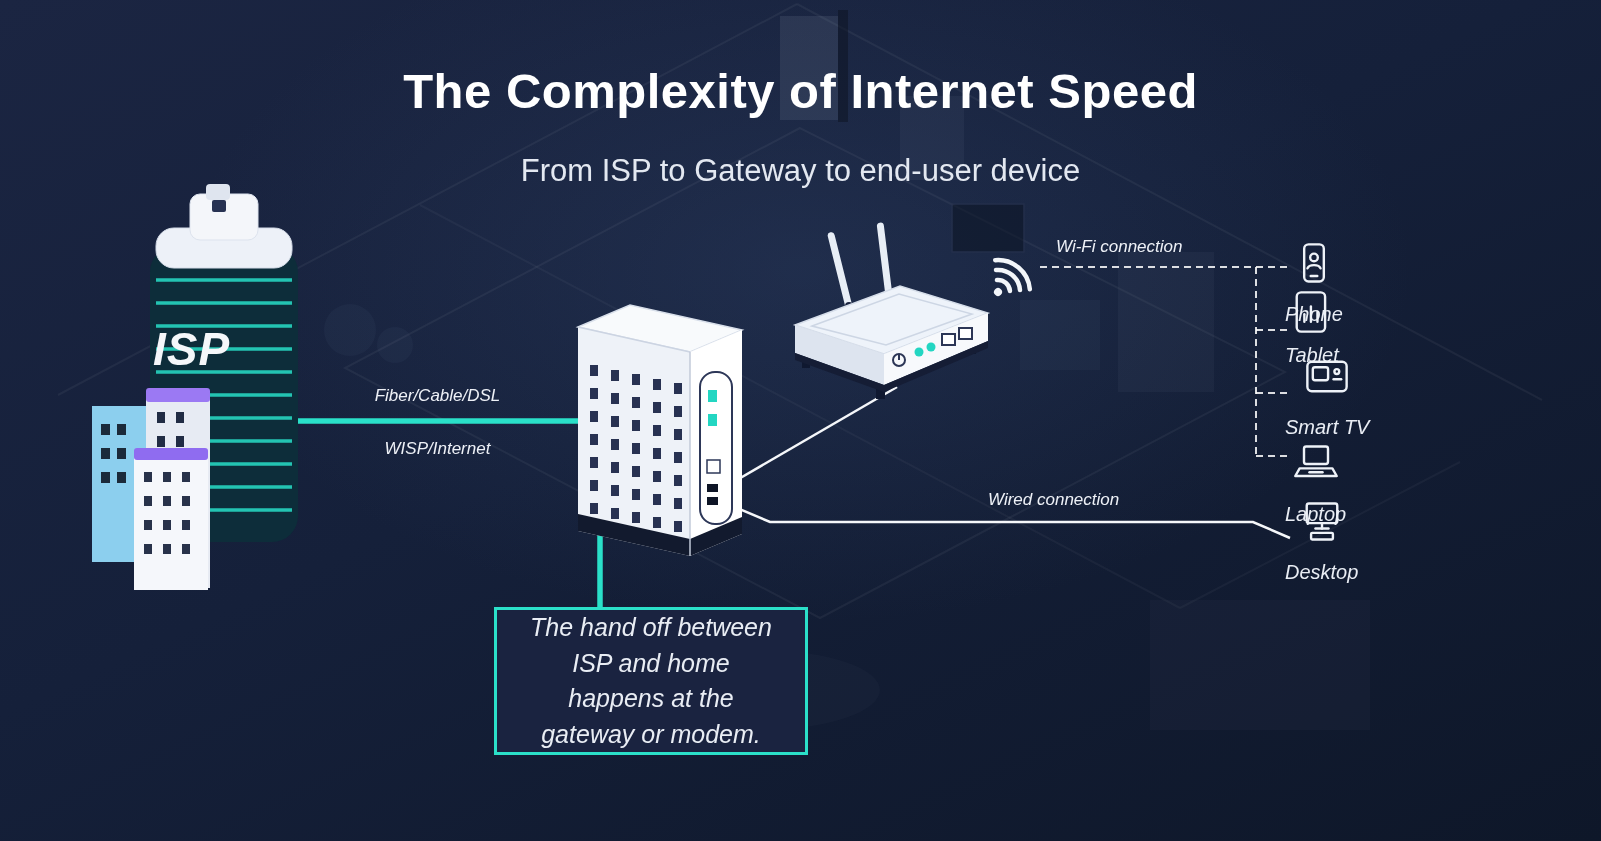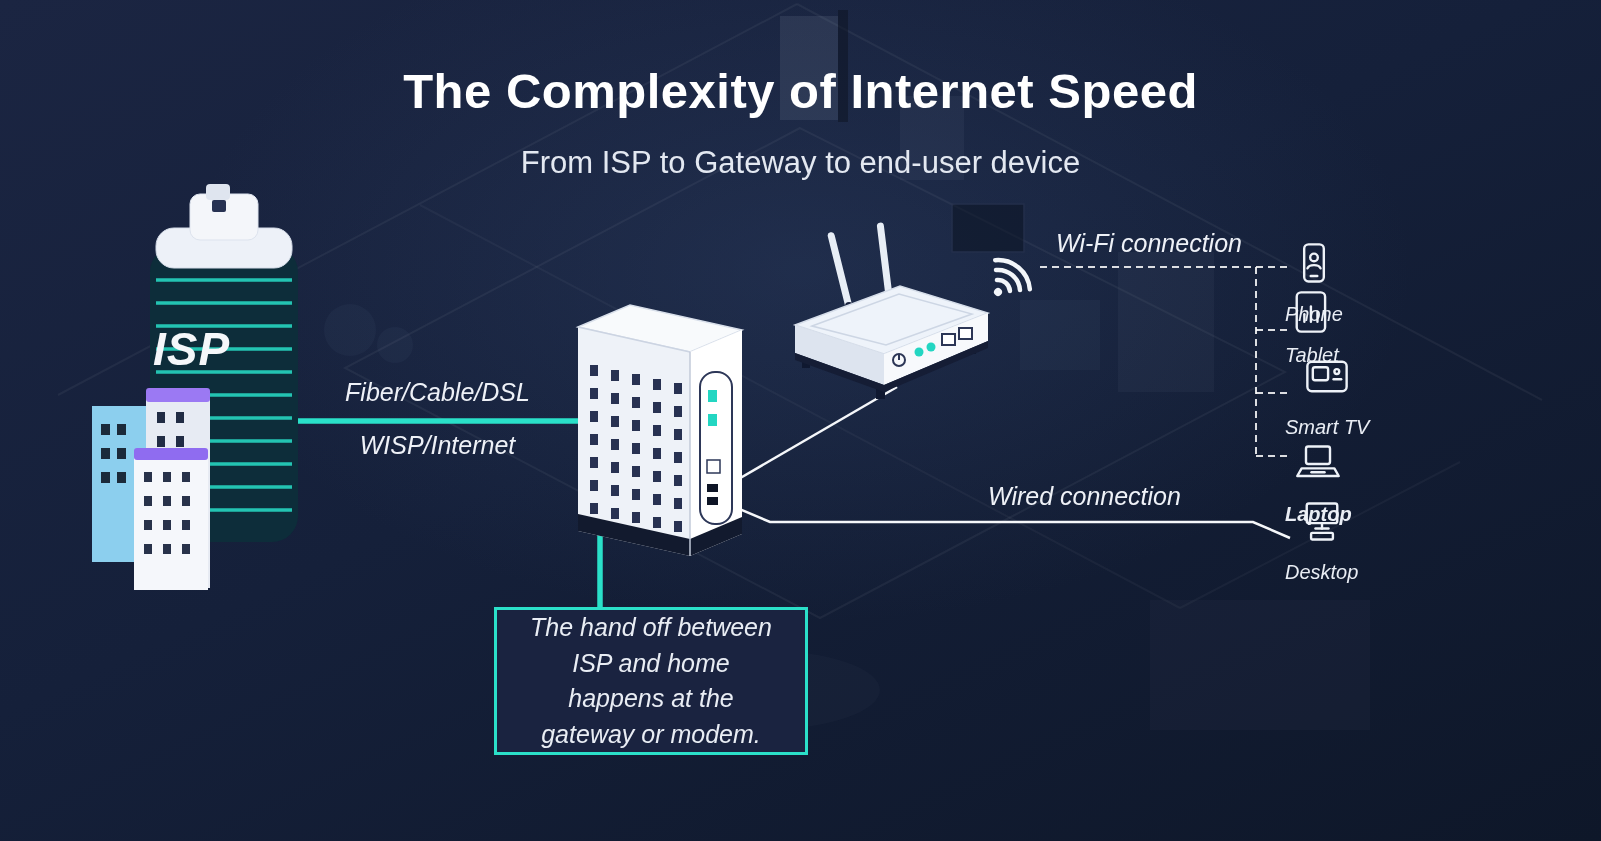--- a/index.html
+++ b/index.html
@@ -9,39 +9,39 @@
     background:
       radial-gradient(900px 520px at 50% 32%, rgba(56,76,116,0.30), rgba(0,0,0,0) 68%),
       linear-gradient(155deg, #1b2542 0%, #15203a 45%, #0e1729 100%);
   }
   .scene { position:absolute; left:0; top:0; }
   .title {
     position:absolute; top:56px; left:0; right:0; margin:7px;
     text-align:center; color:#ffffff; font-size:49px; font-weight:700; letter-spacing:.5px;
   }
   .subtitle {
-    position:absolute; top:137px; left:0; right:0; margin:8px;
+    position:absolute; top:137px; left:0; right:0; margin:16px;
     text-align:center; color:#e3e8f1; font-size:31px; font-weight:400;
   }
-  .conn-label { position:absolute; font-style:italic; font-size:25px; color:#eef1f7; }
+  .conn-label { position:absolute; font-style:italic; font-size:17px; color:#eef1f7;margin-top:8px; }
   #lbl-fiber { left:330px; top:378px; width:215px; text-align:center; }
   #lbl-wisp  { left:330px; top:431px; width:215px; text-align:center; }
   #lbl-wifi  { left:1056px; top:229px; }
   #lbl-wired { left:988px;  top:482px; }
   .callout {
     position:absolute; left:494px; top:607px; width:314px; height:148px;
     box-sizing:border-box; border:3px solid #2be0c9; background:#1a2340;
     display:flex; align-items:center; justify-content:center; padding:10px 24px;
   }
   .callout p { margin:0; font-style:italic; font-size:25px; line-height:1.42; text-align:center; color:#e9edf4; }
   .device-row {
     position:absolute; left:1285px; display:flex; align-items:center; gap:15px;
     color:#e9edf4; font-style:italic; font-size:20px;flex-direction:column;
   }
-  #dev-0 { top:240px; } #dev-1 { top:288px;gap:8px; } #dev-2 { top:353px; } #dev-3 { top:440px;font-weight:bold; } #dev-4 { top:498px; }
+  #dev-0 { top:240px; } #dev-1 { top:288px;gap:8px; } #dev-2 { top:353px; } #dev-3 { top:440px; } #dev-4 { top:498px; }
   .dev-icon { width:48px; height:48px; display:block; }
   .dev-icon svg { display:block; }
 </style>
 </head>
 <body>
 
 <div class="stage">
 
   <svg class="scene" width="1601" height="841" viewBox="0 0 1601 841" xmlns="http://www.w3.org/2000/svg">
 

